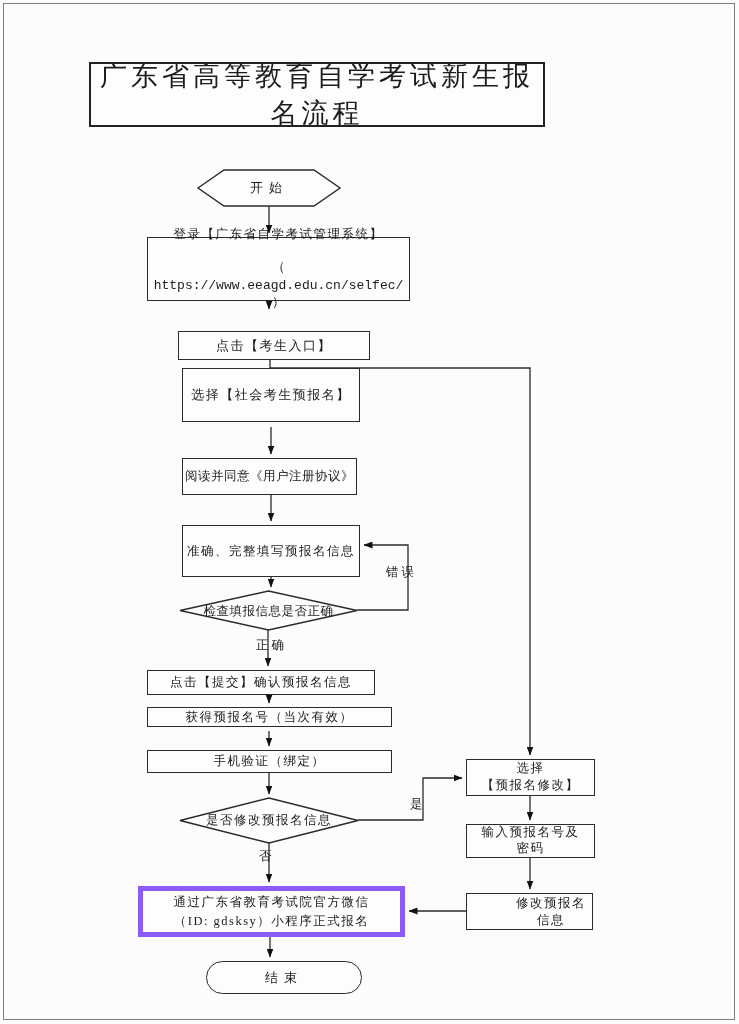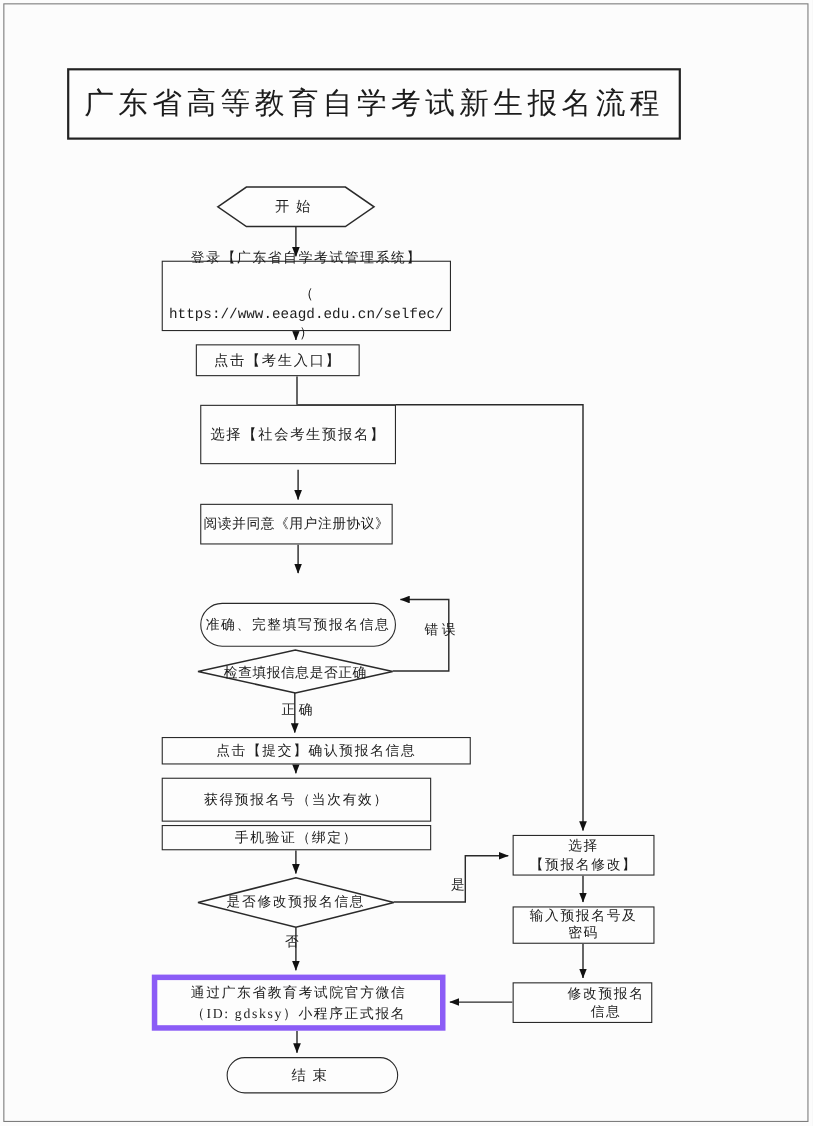--- a/index.html
+++ b/index.html
@@ -64,70 +64,70 @@
       <path d="M466 911 L409 911" marker-end="url(#arrow)"></path>
       <path d="M270 937 L270 957" marker-end="url(#arrow)"></path>
     </g>
     <g stroke="#2a2a2a" stroke-width="1.4" fill="#fdfdfd">
       <polygon points="198,188 224,170 314,170 340,188 314,206 224,206"></polygon>
       <polygon points="180,610.5 268.5,591 357,610.5 268.5,630"></polygon>
       <polygon points="180,820.5 269,798 358,820.5 269,843"></polygon>
     </g>
   </svg>
 
-  <div class="node title-box" style="left:61px;top:62px;width:558px;height:65px;">
+  <div class="node title-box" style="left:89px;top:62px;width:456px;height:65px;">
     <span>广东省高等教育自学考试新生报名流程</span>
   </div>
 
   <div class="node no-bg wide-ls" style="left:198px;top:170px;width:142px;height:36px;">
     <span>开始</span>
   </div>
 
   <div class="node small" style="left:147px;top:237px;width:263px;height:64px;">
     <span>登录【广东省自学考试管理系统】</span>
     <span class="mono">（ https://www.eeagd.edu.cn/selfec/ ）</span>
   </div>
 
-  <div class="node" style="left:178px;top:313px;width:149px;height:29px;">
+  <div class="node" style="left:178px;top:331px;width:192px;height:29px;">
     <span>点击【考生入口】</span>
   </div>
 
   <div class="node" style="left:182px;top:368px;width:178px;height:54px;">
     <span>选择【社会考生预报名】</span>
   </div>
 
   <div class="node small" style="left:182px;top:458px;width:175px;height:37px;letter-spacing:0.5px;">
     <span>阅读并同意《用户注册协议》</span>
   </div>
 
-  <div class="node small" style="left:182px;top:548px;width:178px;height:40px;border-radius:20px;">
+  <div class="node small" style="left:182px;top:525px;width:178px;height:52px;">
     <span>准确、完整填写预报名信息</span>
   </div>
 
   <div class="node no-bg small" style="left:180px;top:591px;width:177px;height:40px;letter-spacing:0.5px;">
     <span>检查填报信息是否正确</span>
   </div>
 
-  <div class="node small" style="left:147px;top:670px;width:281px;height:25px;">
+  <div class="node small" style="left:147px;top:670px;width:228px;height:25px;">
     <span>点击【提交】确认预报名信息</span>
   </div>
 
-  <div class="node small" style="left:147px;top:707px;width:245px;height:40px;">
+  <div class="node small" style="left:147px;top:707px;width:245px;height:20px;">
     <span>获得预报名号（当次有效）</span>
   </div>
 
   <div class="node small" style="left:147px;top:750px;width:245px;height:23px;">
     <span>手机验证（绑定）</span>
   </div>
 
   <div class="node no-bg small" style="left:180px;top:798px;width:178px;height:45px;">
     <span>是否修改预报名信息</span>
   </div>
 
-  <div class="node small" style="left:466px;top:759px;width:129px;height:37px;line-height:1.3;">
+  <div class="node small" style="left:466px;top:759px;width:129px;height:37px;line-height:1.3;font-family:Liberation Mono, monospace;">
     <span>选择</span>
     <span>【预报名修改】</span>
   </div>
 
   <div class="node small" style="left:466px;top:824px;width:129px;height:34px;line-height:1.25;">
     <span>输入预报名号及</span>
     <span>密码</span>
   </div>
 
   <div class="node small" style="left:466px;top:893px;width:127px;height:37px;padding-left:43px;">

